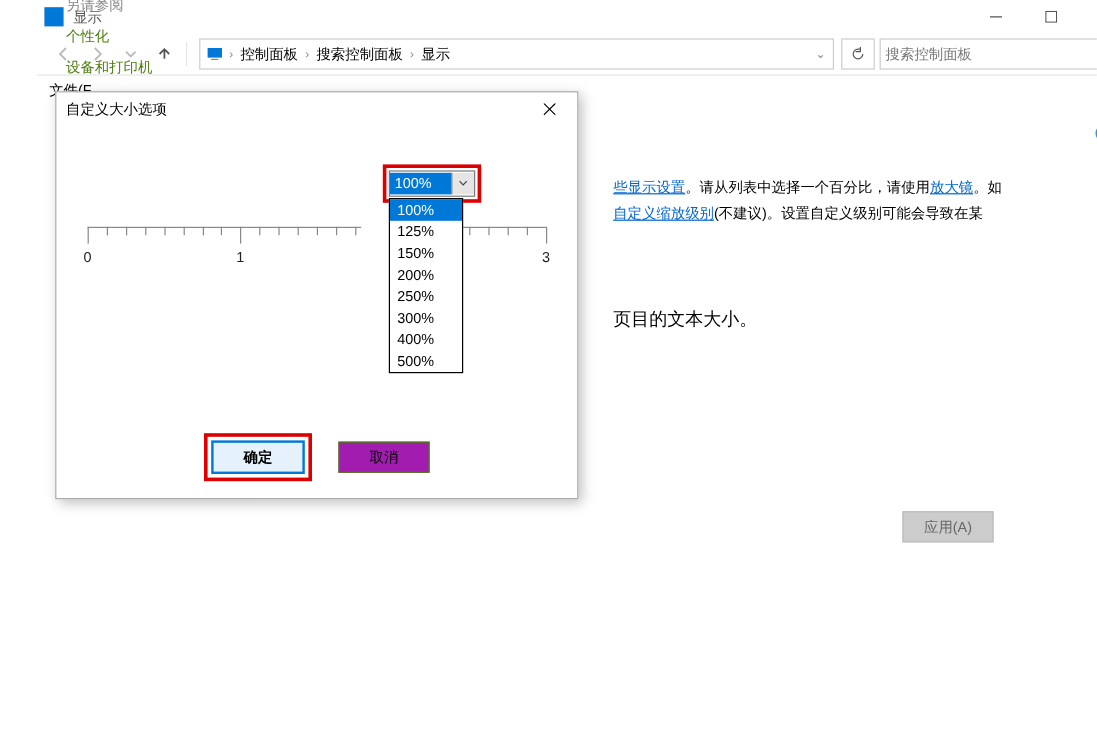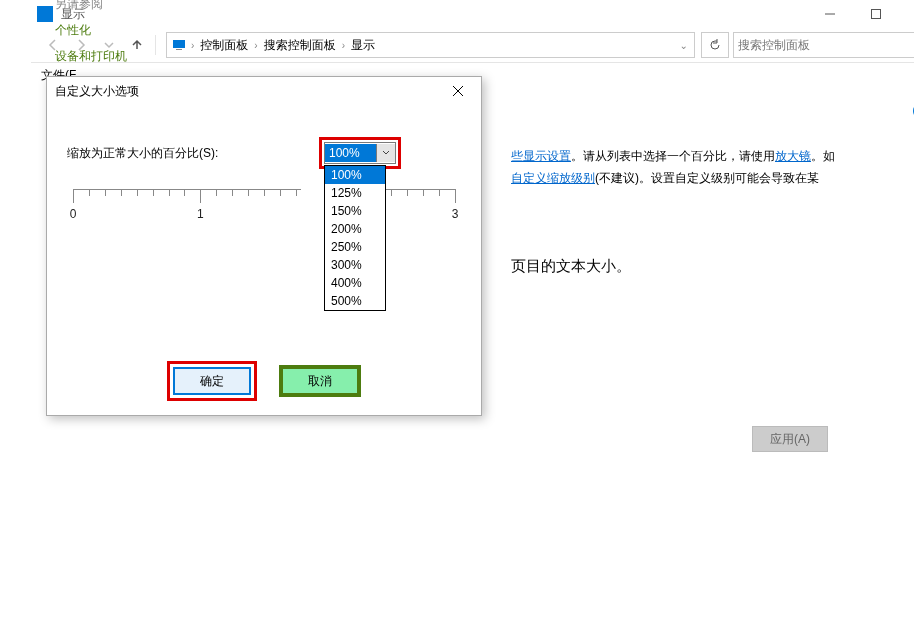--- a/index.html
+++ b/index.html
@@ -53,23 +53,23 @@
   .dropdown .opt.sel{background:#0078d7;color:#fff;}
   .ruler{position:relative;margin:20px 6px 0 6px;height:60px;}
   .ruler-line{position:absolute;left:0;right:0;top:0;height:1px;background:#888;}
   .tick{position:absolute;top:0;width:1px;background:#888;}
   .tick.major{height:14px;}
   .tick.minor{height:7px;}
   .tick-label{position:absolute;top:18px;font-size:12px;color:#222;transform:translateX(-50%);}
   .ruler .mask{position:absolute;left:228px;top:-4px;width:72px;height:60px;background:#fff;}
   .sample{margin-top:8px;font-size:12px;}
   .dlg-buttons{position:absolute;left:0;right:0;bottom:14px;display:flex;justify-content:center;gap:22px;align-items:center;}
-  .btn{width:74px;height:24px;border:4px solid #4d7c0f;background:#86efac;display:flex;align-items:center;justify-content:center;font-size:12px;}
+  .btn{width:74px;height:24px;border:1px solid #4d7c0f;background:#a21caf;display:flex;align-items:center;justify-content:center;font-size:12px;}
   .ok-box{border:3px solid #d00;padding:3px;}
-  .ok-box .btn{border:2px solid #0078d7;background:#e5f1fb;}
+  .ok-box .btn{border:2px solid #0078d7;background:#e5f1fb;font-weight:bold;}
 </style>
 </head>
 <body>
 
 <div class="window">
 
   <div class="titlebar">
     <div class="app-icon"></div>
     <div class="title">显示</div>
     <div class="spacer"></div>
@@ -177,21 +177,20 @@
       <div class="spacer"></div>
       <div class="dlg-close">
           <svg viewBox="0 0 10 10">
             <path d="M0 0 L10 10 M10 0 L0 10"></path>
           </svg>
         </div>
     </div>
     <div class="dlg-body">
 
       <div class="dlg-row">
-        <span class="dlg-label">缩放为正常大小的百分比(S):</span>
         <div class="combo-wrap">
           <div class="red-box">
             <div class="combo">
               <span class="val">100%</span>
               <span class="drop">
                   <svg viewBox="0 0 8 8">
                     <path d="M1 2 L4 5 L7 2"></path>
                   </svg>
                 </span>
             </div>

